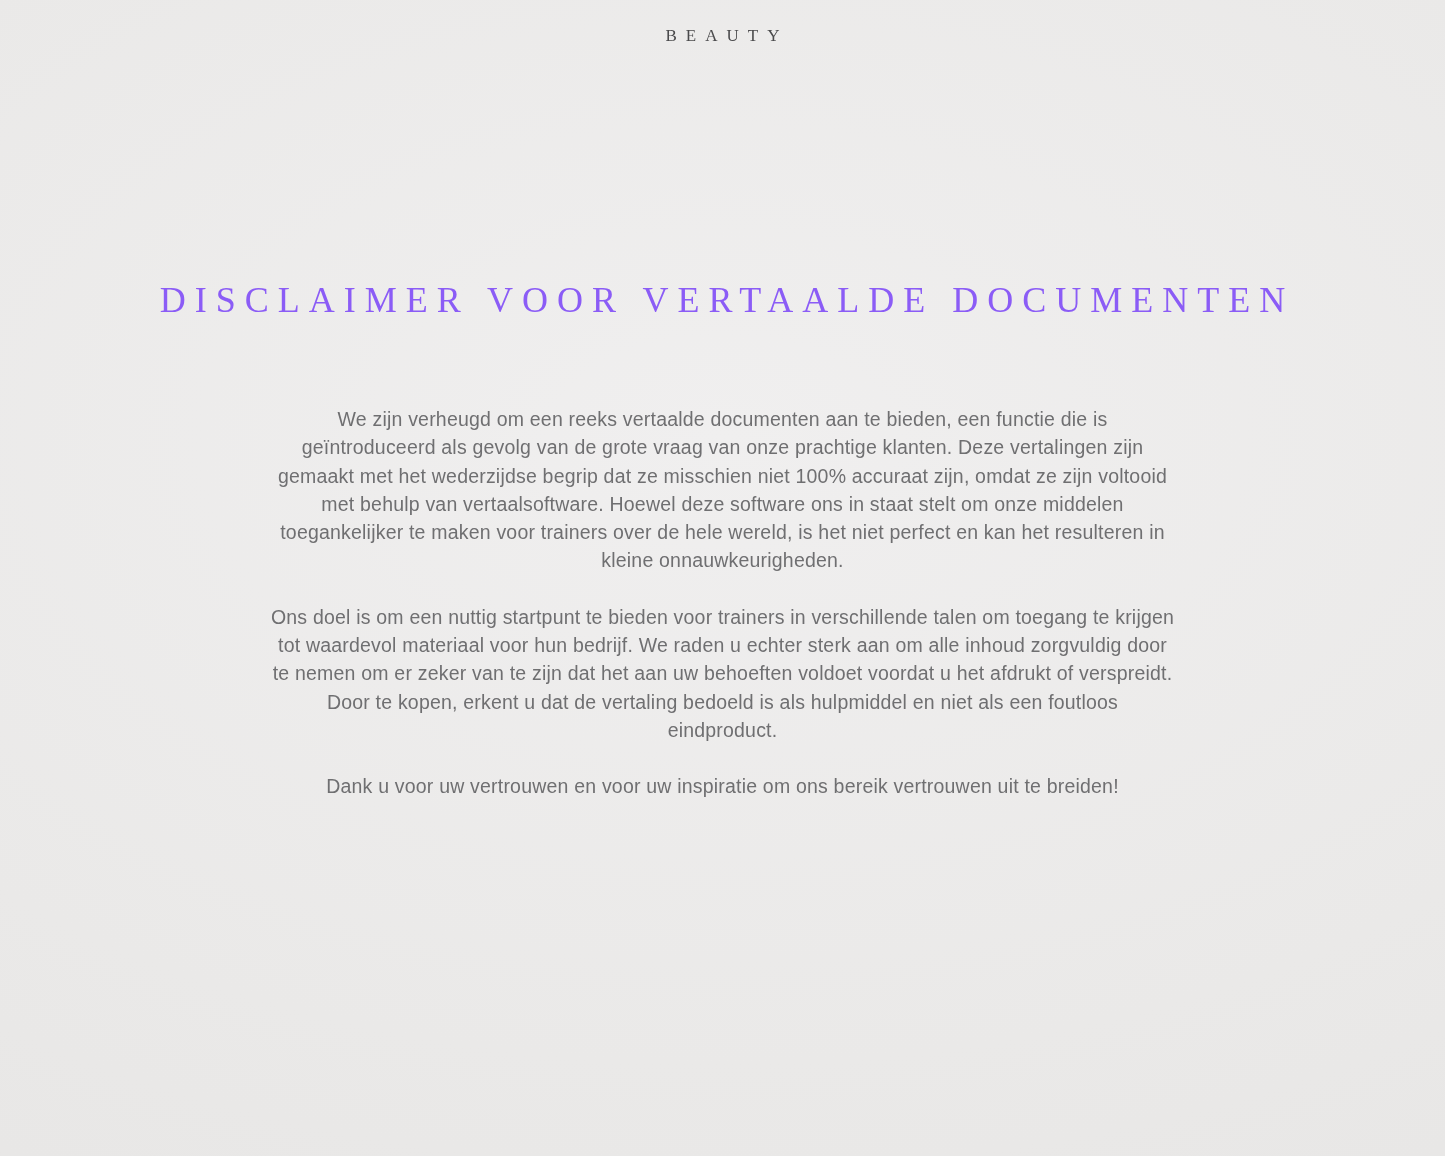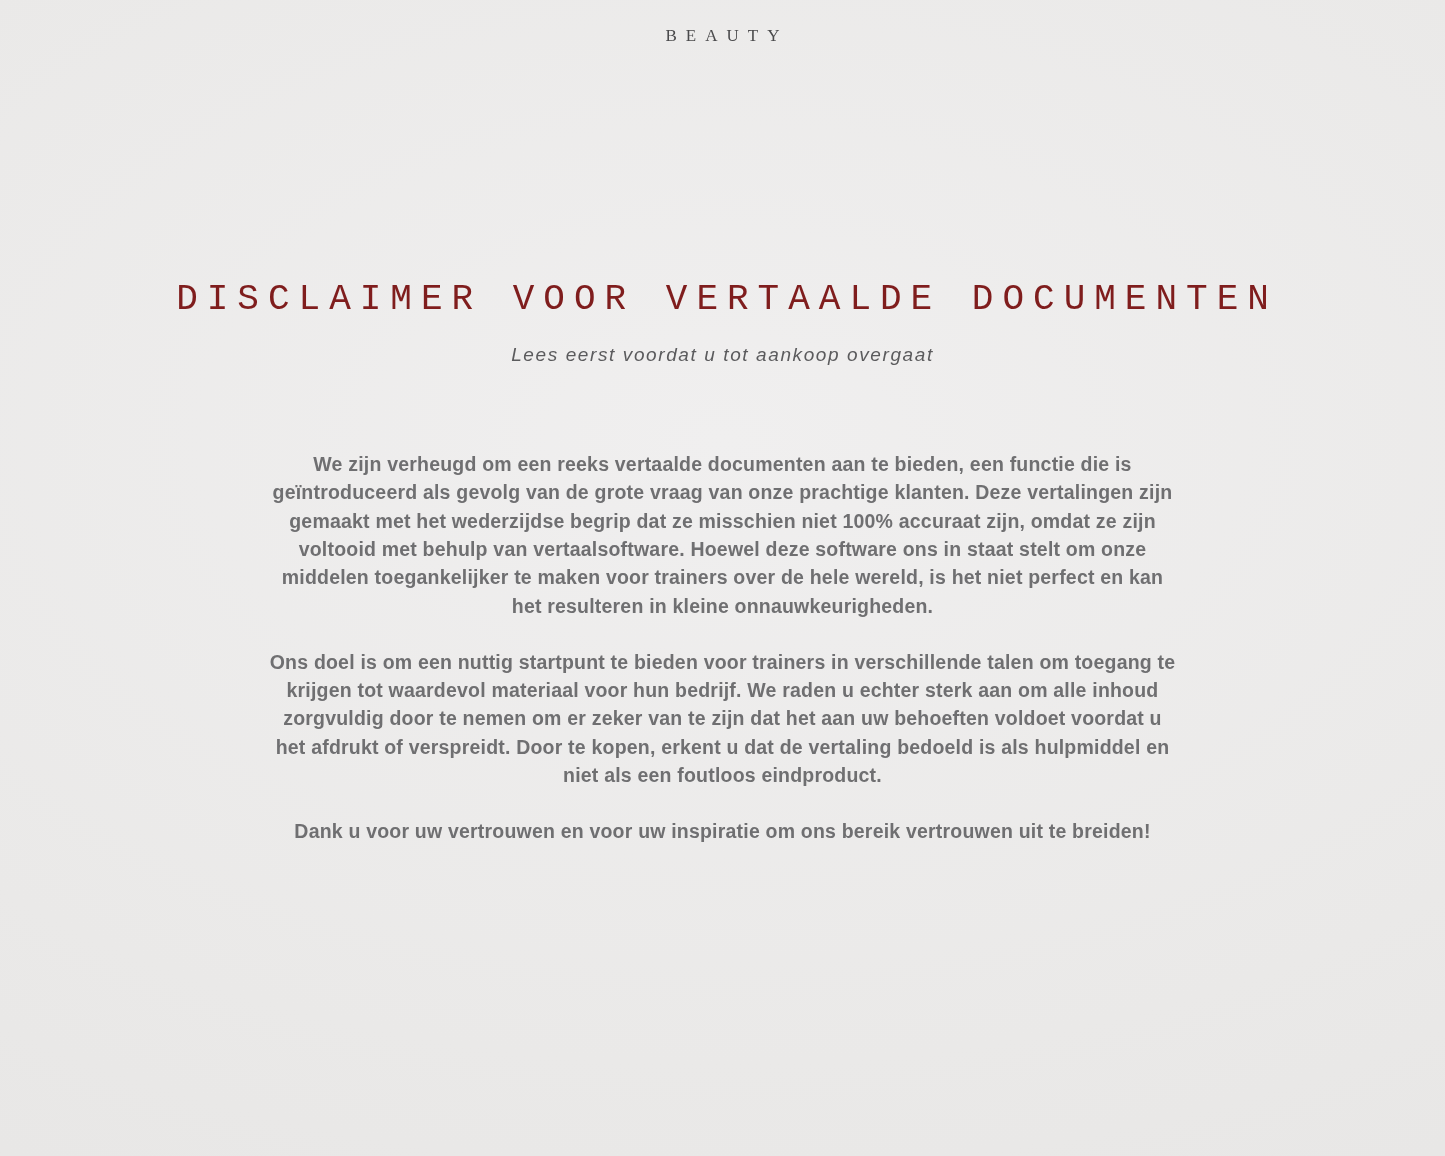--- a/index.html
+++ b/index.html
@@ -27,26 +27,26 @@
   .logo-line {
     font-size: 17px;
     letter-spacing: 9px;
     line-height: 23px;
     font-weight: 500;
     text-indent: 9px; 
   }
   .doc-title {
     margin-top: 232px;
     text-align: center;
-    font-family: Liberation Mono, monospace;
+    font-family: Liberation Serif, serif;
     font-size: 36px;
     font-weight: 500;
     letter-spacing: 9px;
     text-indent: 9px;
-    color: #7f1d1d;
+    color: #8b5cf6;
     white-space: nowrap;
   }
   .doc-subtitle {
     margin-top: 16px;
     text-align: center;
     font-style: italic;
     font-size: 19px;
     letter-spacing: 1.6px;
     color: #5b5b5d;
   }
@@ -54,38 +54,36 @@
     margin: 84px auto 0;
     width: 906px;
     text-align: center;
     font-size: 19.5px;
     line-height: 28.3px;
     letter-spacing: 0.2px;
     color: #6f6f71;
   }
   .doc-body p {
     margin: 4px 0 28px 0;
-    font-weight: bold;
   }
   .doc-body p:last-child {
     margin-bottom: 0;
   }
 </style>
 </head>
 <body>
 
 <div class="page">
 
   <div class="logo">
     <div class="logo-line">BEAUTY</div>
   </div>
 
   <h1 class="doc-title">DISCLAIMER VOOR VERTAALDE DOCUMENTEN</h1>
 
-  <div class="doc-subtitle">Lees eerst voordat u tot aankoop overgaat</div>
 
   <div class="doc-body">
     <p>We zijn verheugd om een reeks vertaalde documenten aan te bieden, een functie die is geïntroduceerd als gevolg van de grote vraag van onze prachtige klanten. Deze vertalingen zijn gemaakt met het wederzijdse begrip dat ze misschien niet 100% accuraat zijn, omdat ze zijn voltooid met behulp van vertaalsoftware. Hoewel deze software ons in staat stelt om onze middelen toegankelijker te maken voor trainers over de hele wereld, is het niet perfect en kan het resulteren in kleine onnauwkeurigheden.</p>
     <p>Ons doel is om een nuttig startpunt te bieden voor trainers in verschillende talen om toegang te krijgen tot waardevol materiaal voor hun bedrijf. We raden u echter sterk aan om alle inhoud zorgvuldig door te nemen om er zeker van te zijn dat het aan uw behoeften voldoet voordat u het afdrukt of verspreidt. Door te kopen, erkent u dat de vertaling bedoeld is als hulpmiddel en niet als een foutloos eindproduct.</p>
     <p>Dank u voor uw vertrouwen en voor uw inspiratie om ons bereik vertrouwen uit te breiden!</p>
   </div>
 
 </div>
 
 </body></html>

